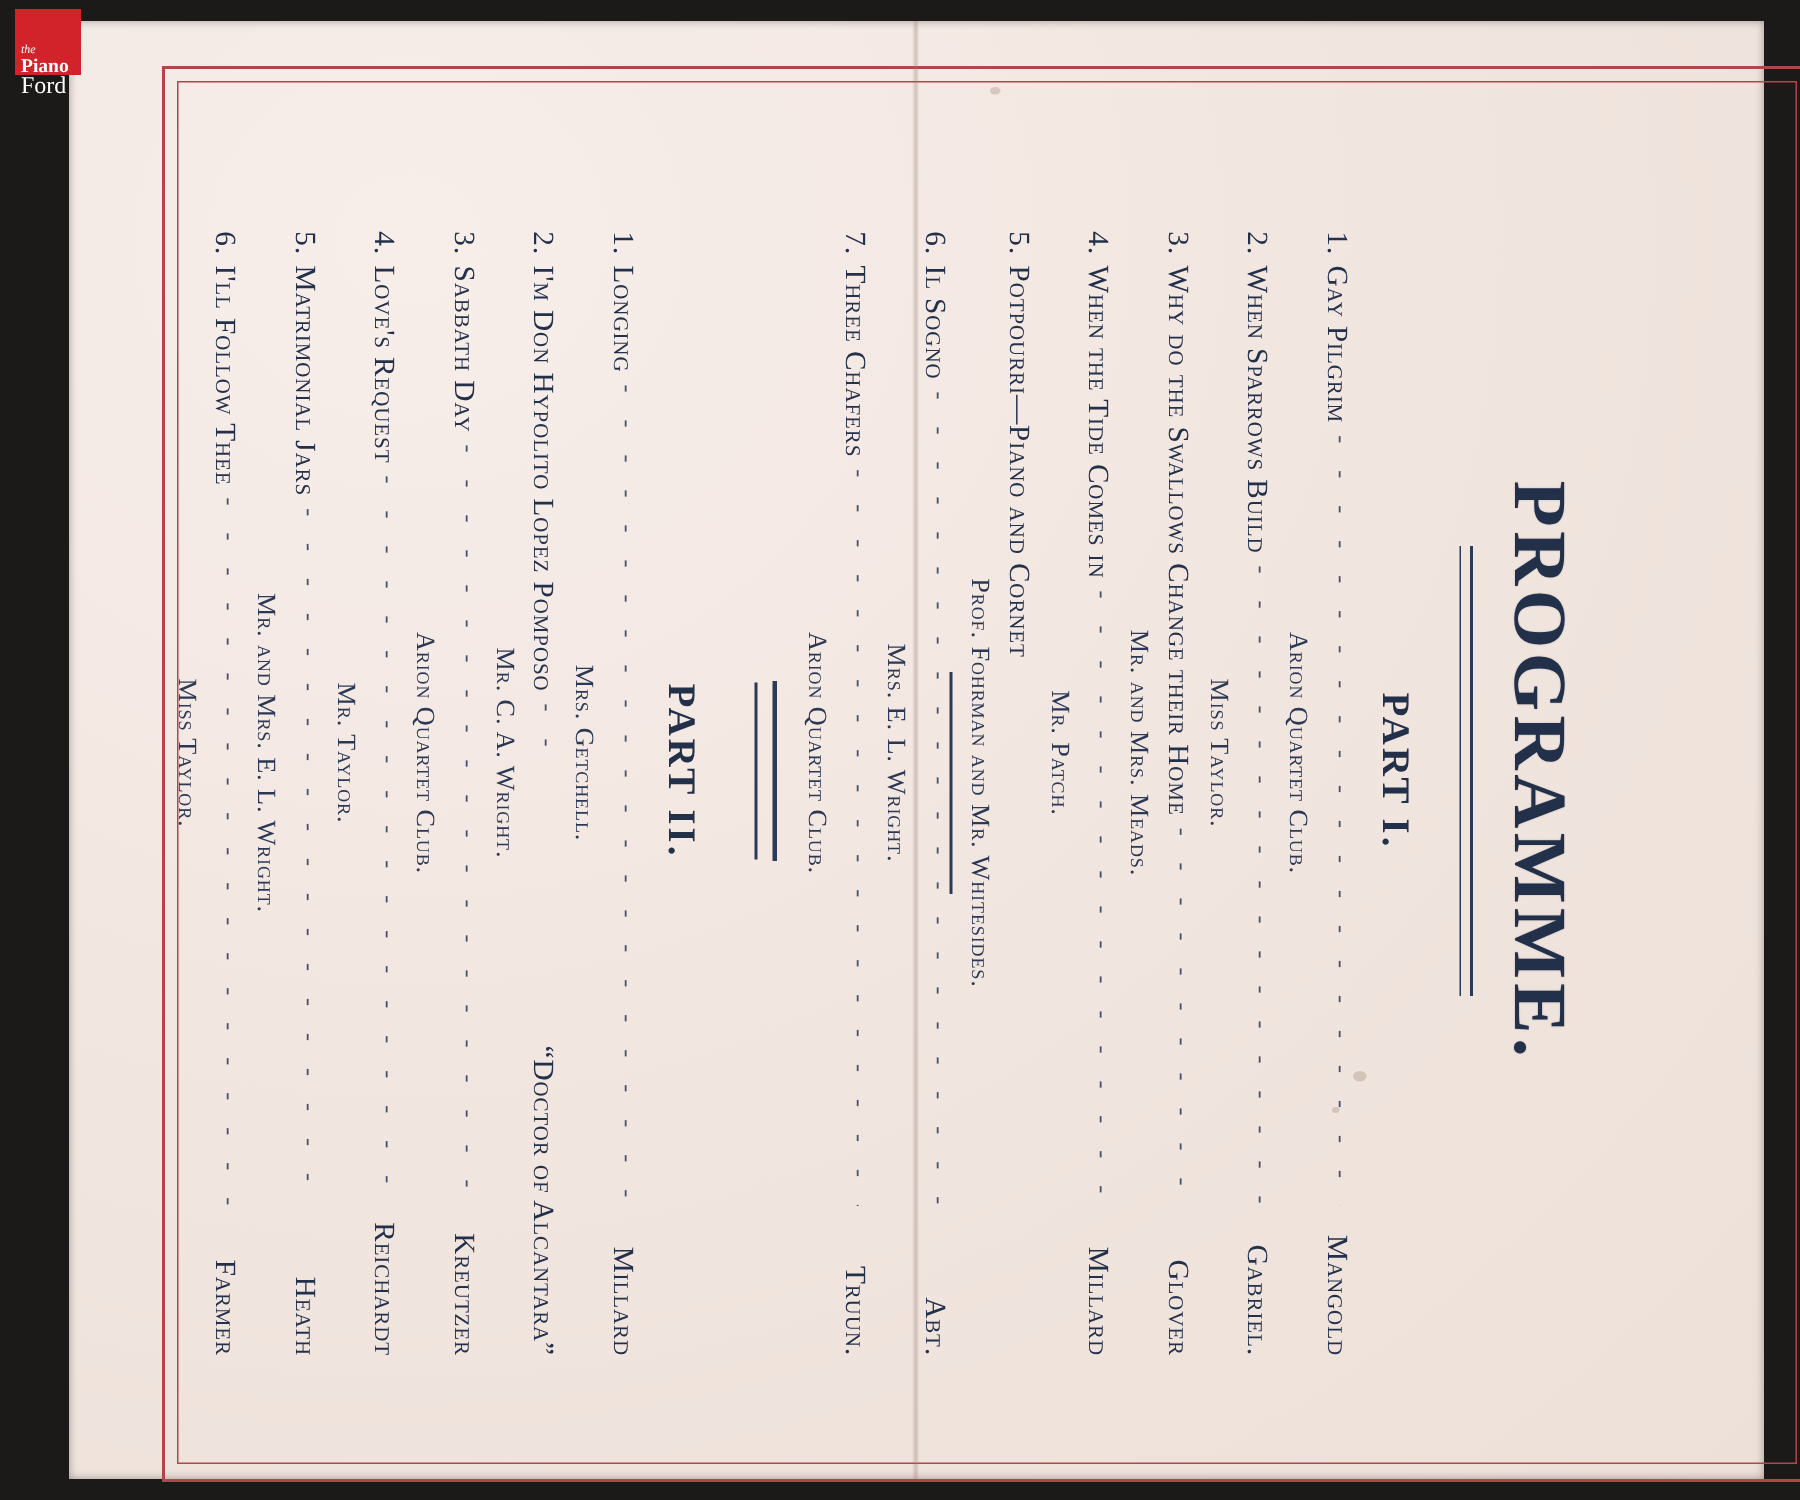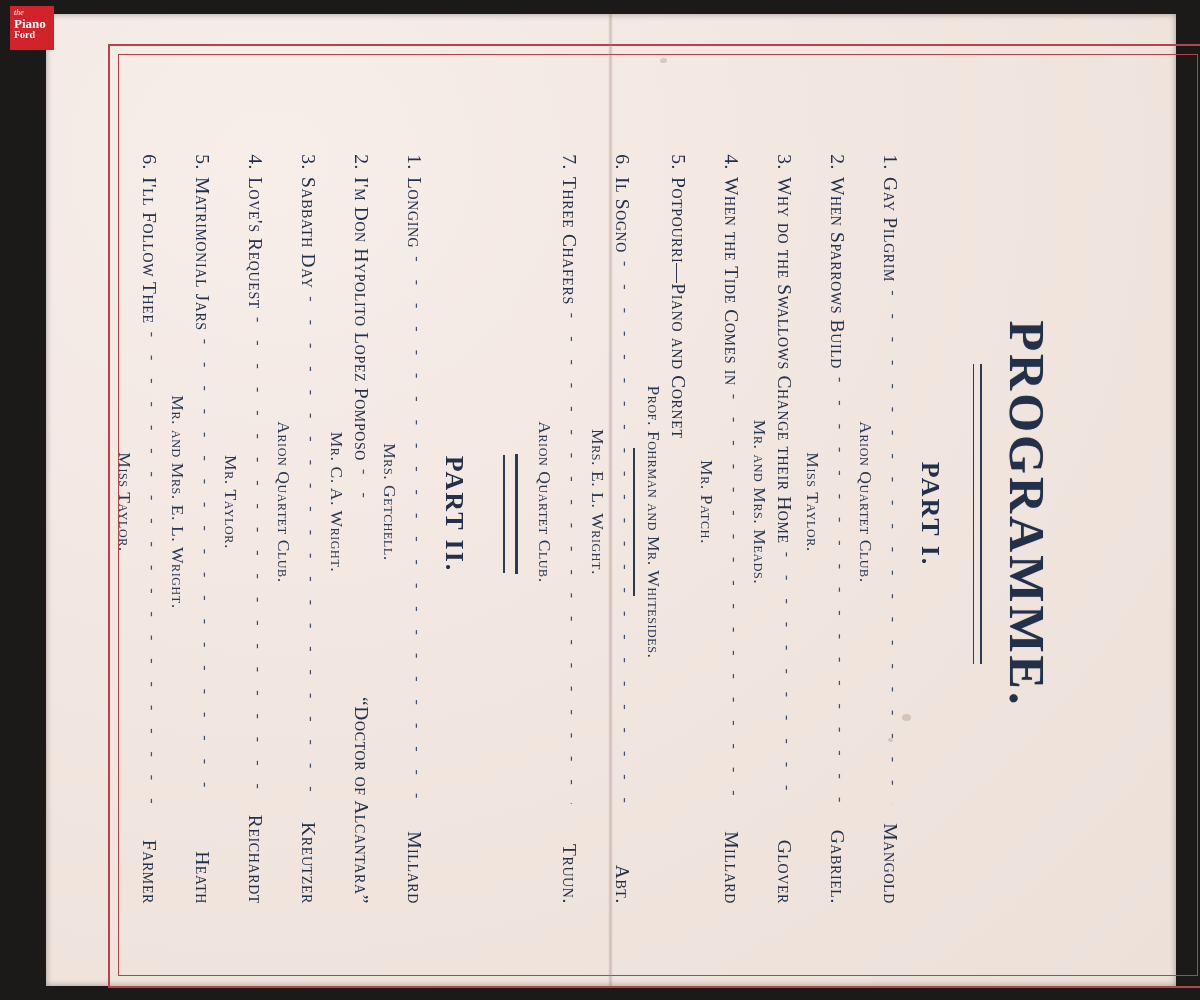--- a/index.html
+++ b/index.html
@@ -231,30 +231,31 @@
     font-family: "Liberation Serif", serif;
     line-height: 1.02;
     padding: 3px 4px;
     box-sizing: border-box;
     z-index: 6;
   }
   .logo .the {
     font-size: 8px;
     display: block;
     font-style: italic;
+    margin-top: 20px;
   }
   .logo .henry {
     font-size: 13px;
     display: block;
     font-weight: 700;
   }
   .logo .ford {
-    font-size: 10px;
+    font-size: 16px;
     display: block;
-    font-weight: 700;
+    font-weight: 400;
   }
 </style>
 </head>
 <body>
 
 <div class="scan">
   <div class="mount"></div>
 
   <div class="sheet">
     <div class="border-outer"></div>

